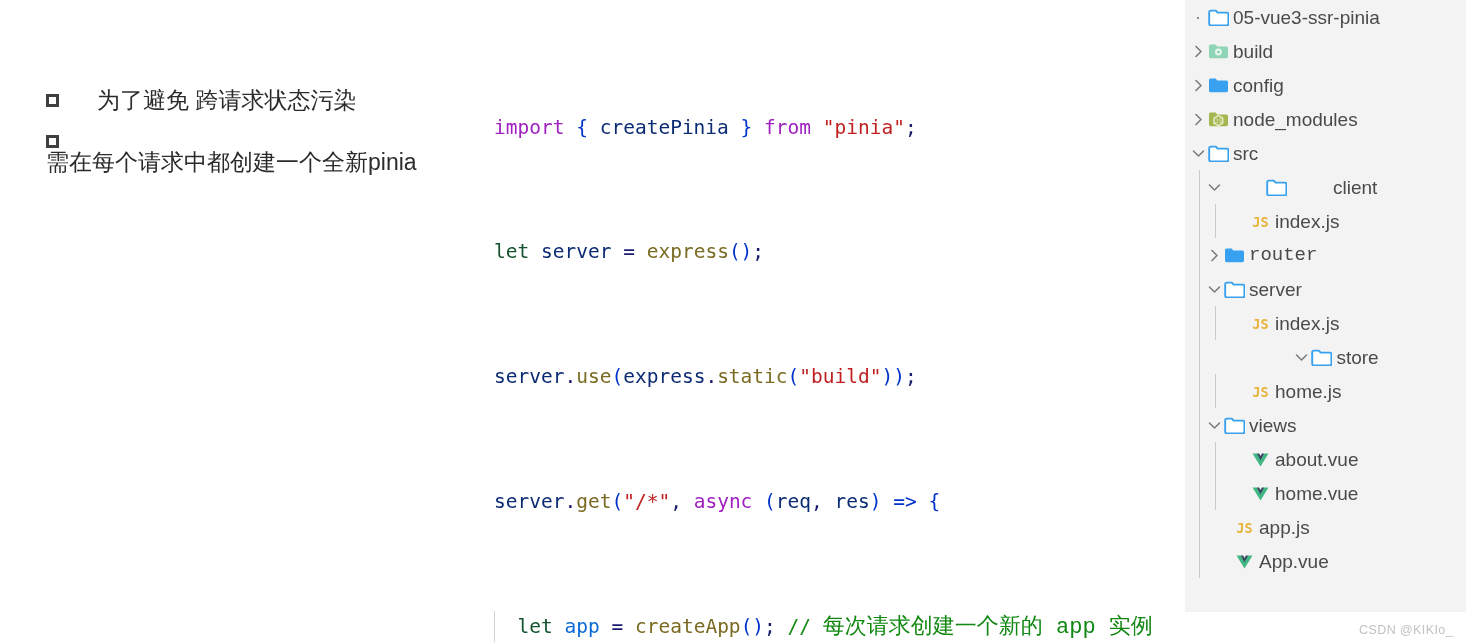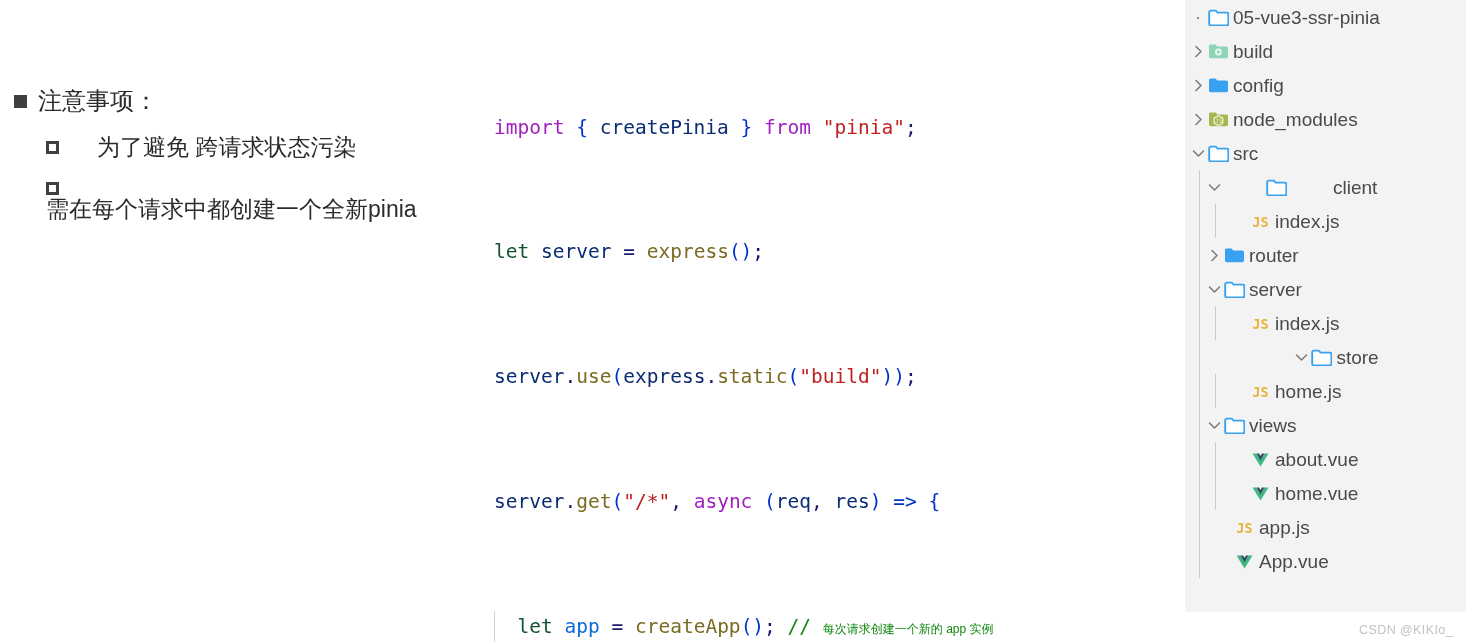--- a/index.html
+++ b/index.html
@@ -104,21 +104,21 @@
   .k-brace    { color: #0033cc; }
   .k-paren    { color: #0033cc; }
   .k-ident    { color: #0b2b73; }          
   .k-var      { color: #0a6ad6; }          
   .k-fn       { color: #7a6a22; }          
   .k-str      { color: #c02020; }          
   .k-punc     { color: #1a1a6e; }
   .k-op       { color: #1a1a6e; }
   .k-comment  { color: #118811; }
   .k-arrow    { color: #0033cc; }
-  .cjk        { font-family: Liberation Sans, sans-serif; font-size: 12px; }
+  .cjk        { font-family: Liberation Mono, monospace; font-size: 22px; }
 
   
   #tree-panel {
     position: absolute;
     left: 1185px;
     top: 0;
     width: 281px;
     height: 612px;
     background: #f3f3f3;
   }
@@ -170,24 +170,20 @@
     font-family: "Liberation Sans", sans-serif;
   }
 </style>
 </head>
 <body>
 
 <div id="notes-panel">
 
 
   <div class="note-group" style="margin-top:86px;">
-    <div class="note-l1">
-      <span class="bullet-sq"></span>
-      <span class="note-text">注意事项：</span>
-    </div>
     <div class="note-l2" style="margin-top:17px;gap:27px;">
       <span class="bullet-hollow"></span>
       <span class="note-text">为了避免 跨请求状态污染</span>
     </div>
     <div class="note-l2" style="margin-top:12px;flex-direction:column;">
       <span class="bullet-hollow"></span>
       <span class="note-text">需在每个请求中都创建一个全新pinia</span>
     </div>
   </div>
 
@@ -321,21 +317,21 @@
     <span class="guide-v" style="left:30px;"></span>
     <span class="tw"></span>
     <span class="ic">
       <svg width="21" height="17" viewBox="0 0 21 17">
           <text x="10.5" y="13.5" font-size="13.5" fill="#e8b339" text-anchor="middle" font-weight="bold" font-family="monospace">JS</text>
         </svg>
     </span>
     <span class="tlabel">index.js</span>
   </div>
 
-  <div class="tree-row" style="padding-left:20px;">
+  <div class="tree-row" style="padding-left:20px;font-family:Liberation Mono, monospace;">
     <span class="guide-v" style="left:14px;"></span>
     <span class="tw">
       <svg width="9" height="13" viewBox="0 0 9 13">
           <path d="M2 1.5L7 6.5L2 11.5" fill="none" stroke="#7d7d7d" stroke-width="1.6" stroke-linecap="round" stroke-linejoin="round"></path>
         </svg>
     </span>
     <span class="ic">
       <svg width="21" height="17" viewBox="0 0 21 17">
           <path d="M1 3a1.6 1.6 0 011.6-1.6h5l1.7 2h9.1A1.6 1.6 0 0120 5v8.6a1.6 1.6 0 01-1.6 1.6H2.6A1.6 1.6 0 011 13.6z" fill="#38a1f0"></path>
         </svg>

